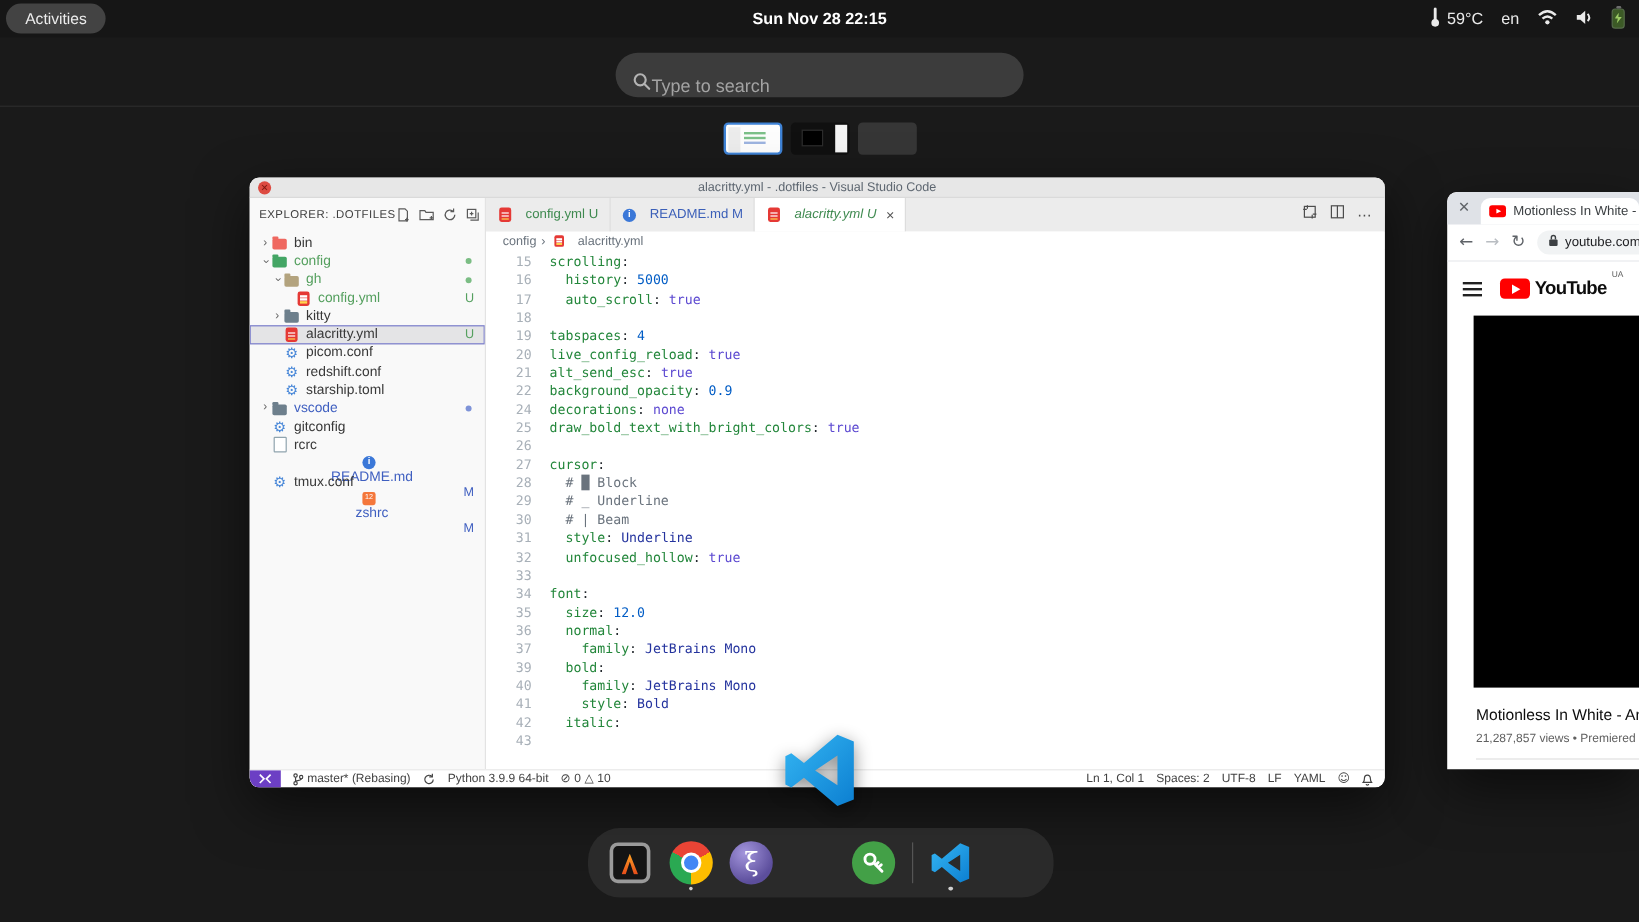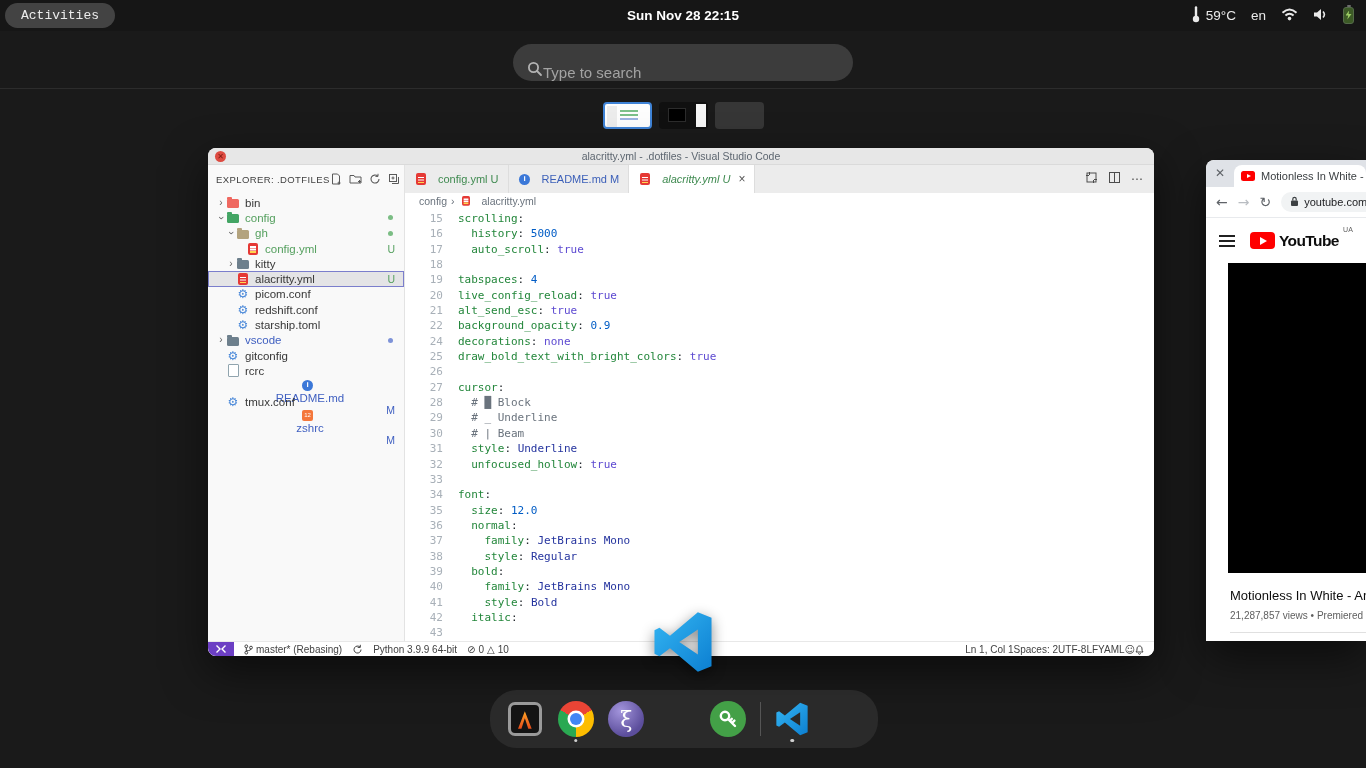--- a/index.html
+++ b/index.html
@@ -1,21 +1,21 @@
 <!DOCTYPE html>
 <html><head>
 <meta charset="utf-8">
 <style>
   *{box-sizing:border-box}
   html,body{margin:0;padding:0}
   body{width:1366px;height:768px;overflow:hidden;background:#1a1a1a;font-family:"Liberation Sans",sans-serif;position:relative}
 
   
   .topbar{position:absolute;left:0;top:0;width:1366px;height:31px;background:#161616;color:#e8e8e8;z-index:50}
-  .activities{position:absolute;left:5px;top:3px;height:25px;padding:0 16px;border-radius:13px;background:#434343;color:#ececec;font-size:13px;border:none;font-family:Liberation Mono, monospace}
+  .activities{position:absolute;left:5px;top:3px;height:25px;padding:0 16px;border-radius:13px;background:#434343;color:#ececec;font-size:13px;border:none;font-family:Liberation Sans, sans-serif}
   .clock{position:absolute;left:0;right:0;top:0;height:31px;line-height:31px;text-align:center;font-size:13.5px;font-weight:700;color:#fff}
   .sysarea{position:absolute;right:12px;top:0;height:31px;display:flex;align-items:center;gap:15px;font-size:13.5px;color:#eaeaea}
   .sysgrp{display:flex;align-items:center;gap:5px}
   .batt{width:11px;height:17px;border-radius:3px;background:#3c5a26;position:relative;border:1px solid #556b4a}
   .batt::before{content:'';position:absolute;top:-3px;left:2.5px;width:4px;height:2px;background:#6d6d6d;border-radius:1px}
   .batt::after{content:'';position:absolute;left:1.5px;top:2.5px;width:6px;height:9px;background:#9ccc65;clip-path:polygon(60% 0,0 55%,45% 55%,30% 100%,100% 40%,52% 40%)}
 
   
   .ov-divider{position:absolute;top:88px;left:0;width:1366px;height:1px;background:#2c2c2c}
 
@@ -86,21 +86,21 @@
   .vs-crumb .mini-yaml{transform:scale(.8)}
   .vs-code{flex:1;overflow:hidden;background:#fff;padding-top:3px}
   .cline{display:flex;height:15.35px;line-height:15.35px;font-family:"DejaVu Sans Mono",monospace;font-size:11px}
   .lnum{flex:0 0 38px;text-align:right;color:#a8b0b8;user-select:none}
   .ctext{padding-left:15px;white-space:pre}
   .tk{color:#22863a}.tp{color:#24292e}.tn{color:#005cc5}.tb{color:#5c49d1}.ts{color:#24339e}.tc{color:#6a737d}
 
   .vs-status{height:15px;background:#fff;border-top:1px solid #e8e8e8;display:flex;align-items:center;font-size:10px;color:#424242;flex:none}
   .remote{width:26px;height:15px;background:#6c3fc4;color:#fff;display:flex;align-items:center;justify-content:center;flex:none}
   .sb-item{display:inline-flex;align-items:center;gap:3px;margin-left:10px;white-space:nowrap}
-  .sb-right{margin-left:auto;display:flex;align-items:center;gap:0;padding-right:10px}
+  .sb-right{margin-left:auto;display:flex;align-items:center;gap:10px;padding-right:10px}
   .sb-right .sb-item{margin-left:0}
   .glyph{font-family:"DejaVu Sans",sans-serif}
 
   
   .vs-badge{position:absolute;left:652px;top:611px;width:62px;height:62px;z-index:20;filter:drop-shadow(0 4px 7px rgba(0,0,0,.45))}
 
   
   .chrome{position:absolute;left:1206px;top:160px;width:160px;height:481px;background:#fff;border-radius:8px 0 0 0;box-shadow:0 16px 44px rgba(0,0,0,.55);overflow:hidden;z-index:10}
   .cr-tabs{height:27px;background:#dfe2e7;border-radius:8px 0 0 0;position:relative}
   .cr-close{position:absolute;left:9px;top:6px;font-size:12px;color:#5f6368}
@@ -422,24 +422,20 @@
             <span class="lnum">35</span>
             <span class="ctext"><span class="tw">  </span><span class="tk">size</span><span class="tp">:</span><span class="tw"> </span><span class="tn">12.0</span></span>
           </div>
           <div class="cline">
             <span class="lnum">36</span>
             <span class="ctext"><span class="tw">  </span><span class="tk">normal</span><span class="tp">:</span></span>
           </div>
           <div class="cline">
             <span class="lnum">37</span>
             <span class="ctext"><span class="tw">    </span><span class="tk">family</span><span class="tp">:</span><span class="tw"> </span><span class="ts">JetBrains Mono</span></span>
-          </div>
-          <div class="cline">
-            <span class="lnum">38</span>
-            <span class="ctext"><span class="tw">    </span><span class="tk">style</span><span class="tp">:</span><span class="tw"> </span><span class="ts">Regular</span></span>
           </div>
           <div class="cline">
             <span class="lnum">39</span>
             <span class="ctext"><span class="tw">  </span><span class="tk">bold</span><span class="tp">:</span></span>
           </div>
           <div class="cline">
             <span class="lnum">40</span>
             <span class="ctext"><span class="tw">    </span><span class="tk">family</span><span class="tp">:</span><span class="tw"> </span><span class="ts">JetBrains Mono</span></span>
           </div>
           <div class="cline">

